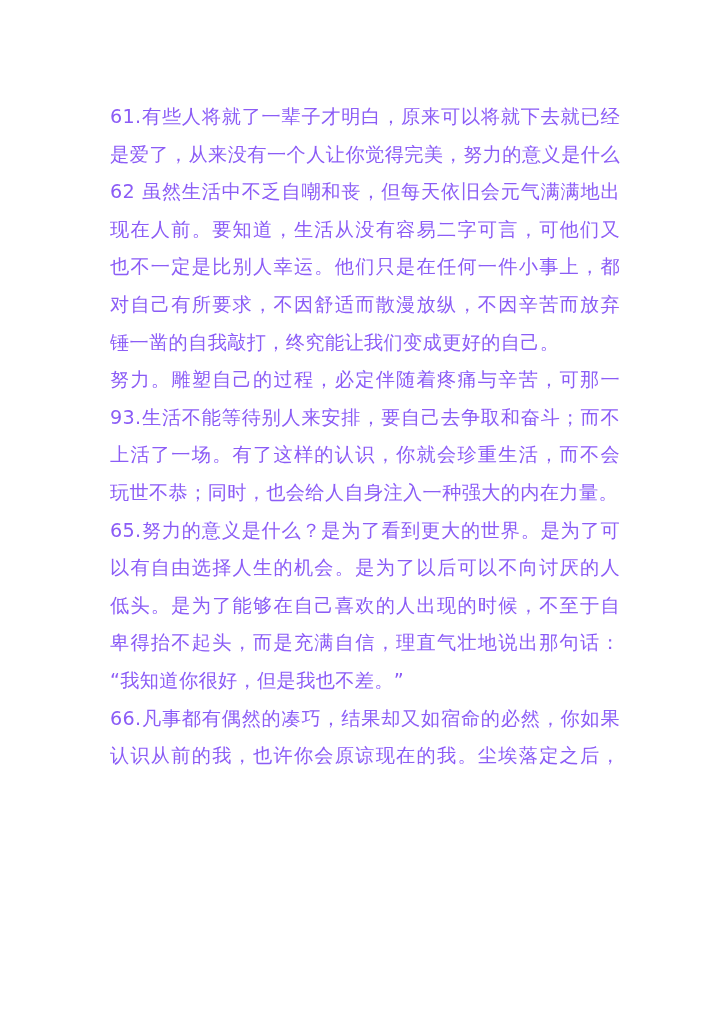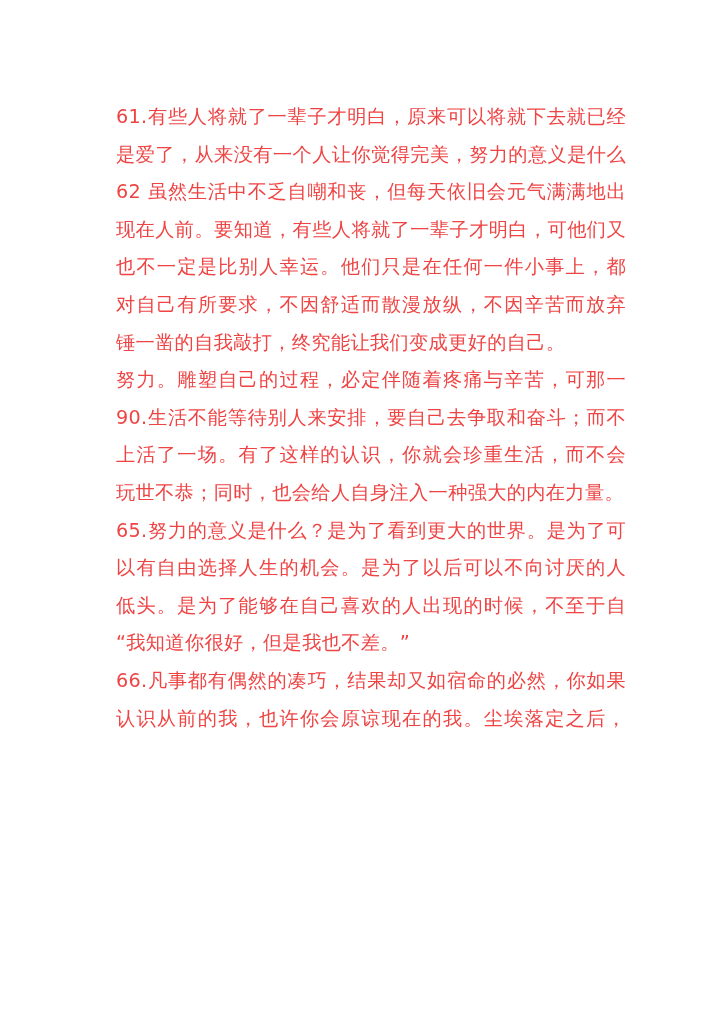--- a/index.html
+++ b/index.html
@@ -8,26 +8,26 @@
       background: #ffffff;
     }
     body {
       width: 724px;
       height: 1024px;
       overflow: hidden;
       position: relative;
     }
     .page {
       position: absolute;
-      left: 116px;
+      left: 110px;
       top: 98px;
       width: 510px;
       font-family: "DejaVu Sans", "Liberation Sans", sans-serif;
       font-size: 19.2px;
-      color: #ef4444;
+      color: #8b5cf6;
     }
     .line {
       height: 37.6px;
       line-height: 37.6px;
       white-space: nowrap;
       letter-spacing: 0.35px;
     }
     .line.justify {
       text-align: justify;
       text-align-last: justify;
@@ -38,40 +38,41 @@
 
 <div class="page">
 
   <div>
     <div class="line justify">61.有些人将就了一辈子才明白，原来可以将就下去就已经</div>
     <div class="line justify">是爱了，从来没有一个人让你觉得完美，努力的意义是什么</div>
   </div>
 
   <div>
     <div class="line justify">62 虽然生活中不乏自嘲和丧，但每天依旧会元气满满地出</div>
-    <div class="line justify">现在人前。要知道，有些人将就了一辈子才明白，可他们又</div>
+    <div class="line justify">现在人前。要知道，生活从没有容易二字可言，可他们又</div>
   </div>
 
   <div>
     <div class="line justify">也不一定是比别人幸运。他们只是在任何一件小事上，都</div>
     <div class="line justify">对自己有所要求，不因舒适而散漫放纵，不因辛苦而放弃</div>
     <div class="line">锤一凿的自我敲打，终究能让我们变成更好的自己。</div>
     <div class="line justify">努力。雕塑自己的过程，必定伴随着疼痛与辛苦，可那一</div>
   </div>
 
   <div>
-    <div class="line justify">90.生活不能等待别人来安排，要自己去争取和奋斗；而不</div>
+    <div class="line justify">93.生活不能等待别人来安排，要自己去争取和奋斗；而不</div>
     <div class="line justify">上活了一场。有了这样的认识，你就会珍重生活，而不会</div>
     <div class="line">玩世不恭；同时，也会给人自身注入一种强大的内在力量。</div>
   </div>
 
   <div>
     <div class="line justify">65.努力的意义是什么？是为了看到更大的世界。是为了可</div>
     <div class="line justify">以有自由选择人生的机会。是为了以后可以不向讨厌的人</div>
     <div class="line justify">低头。是为了能够在自己喜欢的人出现的时候，不至于自</div>
+    <div class="line justify">卑得抬不起头，而是充满自信，理直气壮地说出那句话：</div>
     <div class="line">“我知道你很好，但是我也不差。”</div>
   </div>
 
   <div>
     <div class="line justify">66.凡事都有偶然的凑巧，结果却又如宿命的必然，你如果</div>
     <div class="line justify">认识从前的我，也许你会原谅现在的我。尘埃落定之后，</div>
   </div>
 
 </div>
 

